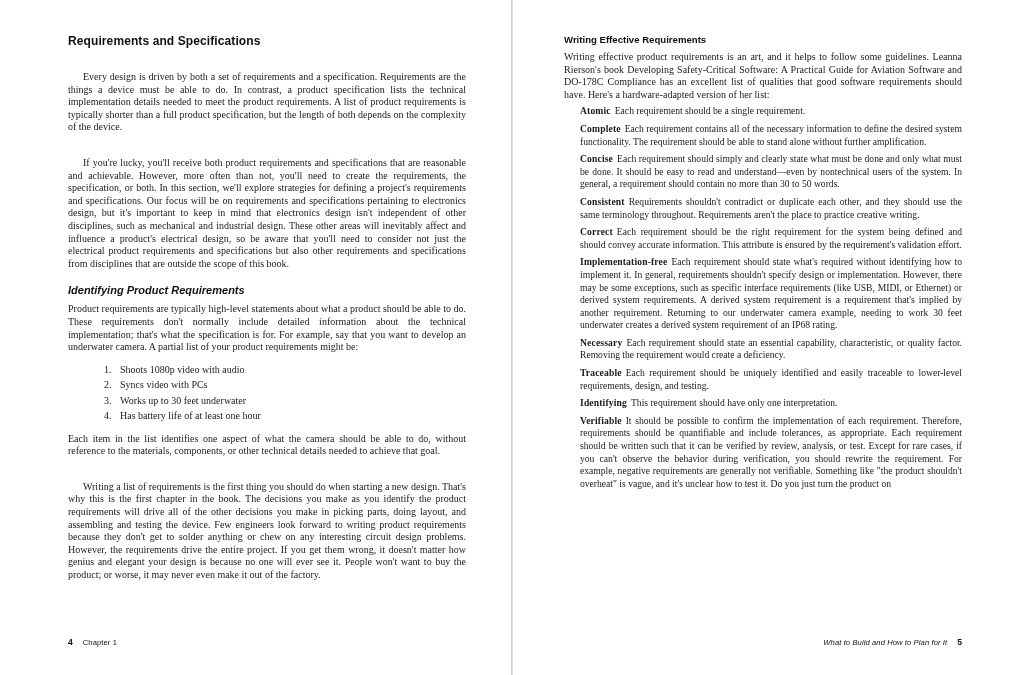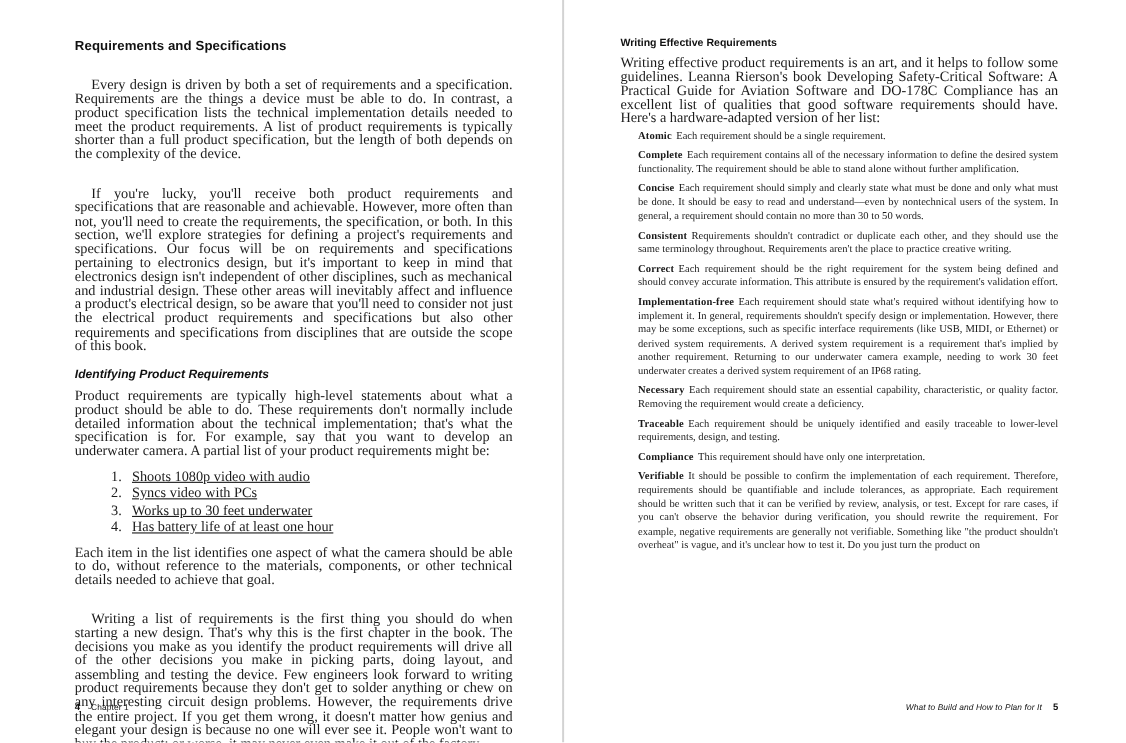--- a/index.html
+++ b/index.html
@@ -58,40 +58,39 @@
   }
   h2.section-head-plain {
     font-family: "Liberation Sans", sans-serif;
     font-size: 9.6px;
     font-weight: bold;
     margin: 0 0 6px 0;
     color: #111;
   }
   p {
     margin: 0;
-    font-size: 13px;
+    font-size: 10px;
     line-height: 12.6px;
     text-align: justify;
     text-justify: inter-word;
     hyphens: auto;
     -webkit-hyphens: auto;
   }
   p.indent {
     text-indent: 15px;
     margin-top: 23px;
   }
   p.noindent {
     text-indent: 0;
   }
   ol.numbered {
     margin: 9px 0 9px 0;
     padding-left: 46px;
-    font-size: 13px;
+    font-size: 10px;
     line-height: 14.5px;
-    text-decoration: underline;
   }
   ol.numbered li {
     padding-left: 6px;
     margin-bottom: 1px;
   }
   dl.termlist {
     margin: 0;
     padding: 0;
   }
   dl.termlist .entry {
@@ -202,21 +201,21 @@
       <div class="entry">
         <span class="term">Implementation-free</span><span class="desc">Each requirement should state what's required without identifying how to implement it. In general, requirements shouldn't specify design or implementation. However, there may be some exceptions, such as specific interface requirements (like USB, MIDI, or Ethernet) or derived system requirements. A derived system requirement is a requirement that's implied by another requirement. Returning to our underwater camera example, needing to work 30 feet underwater creates a derived system requirement of an IP68 rating.</span>
       </div>
       <div class="entry">
         <span class="term">Necessary</span><span class="desc">Each requirement should state an essential capability, characteristic, or quality factor. Removing the requirement would create a deficiency.</span>
       </div>
       <div class="entry">
         <span class="term">Traceable</span><span class="desc">Each requirement should be uniquely identified and easily traceable to lower-level requirements, design, and testing.</span>
       </div>
       <div class="entry">
-        <span class="term">Compliance</span><span class="desc">This requirement should have only one interpretation.</span>
+        <span class="term">Identifying</span><span class="desc">This requirement should have only one interpretation.</span>
       </div>
       <div class="entry">
         <span class="term">Verifiable</span><span class="desc">It should be possible to confirm the implementation of each requirement. Therefore, requirements should be quantifiable and include tolerances, as appropriate. Each requirement should be written such that it can be verified by review, analysis, or test. Except for rare cases, if you can't observe the behavior during verification, you should rewrite the requirement. For example, negative requirements are generally not verifiable. Something like "the product shouldn't overheat" is vague, and it's unclear how to test it. Do you just turn the product on</span>
       </div>
     </dl>
 
     <div class="footer right">
       <span class="label">What to Build and How to Plan for It</span>
       <span class="folio">5</span>
     </div>

